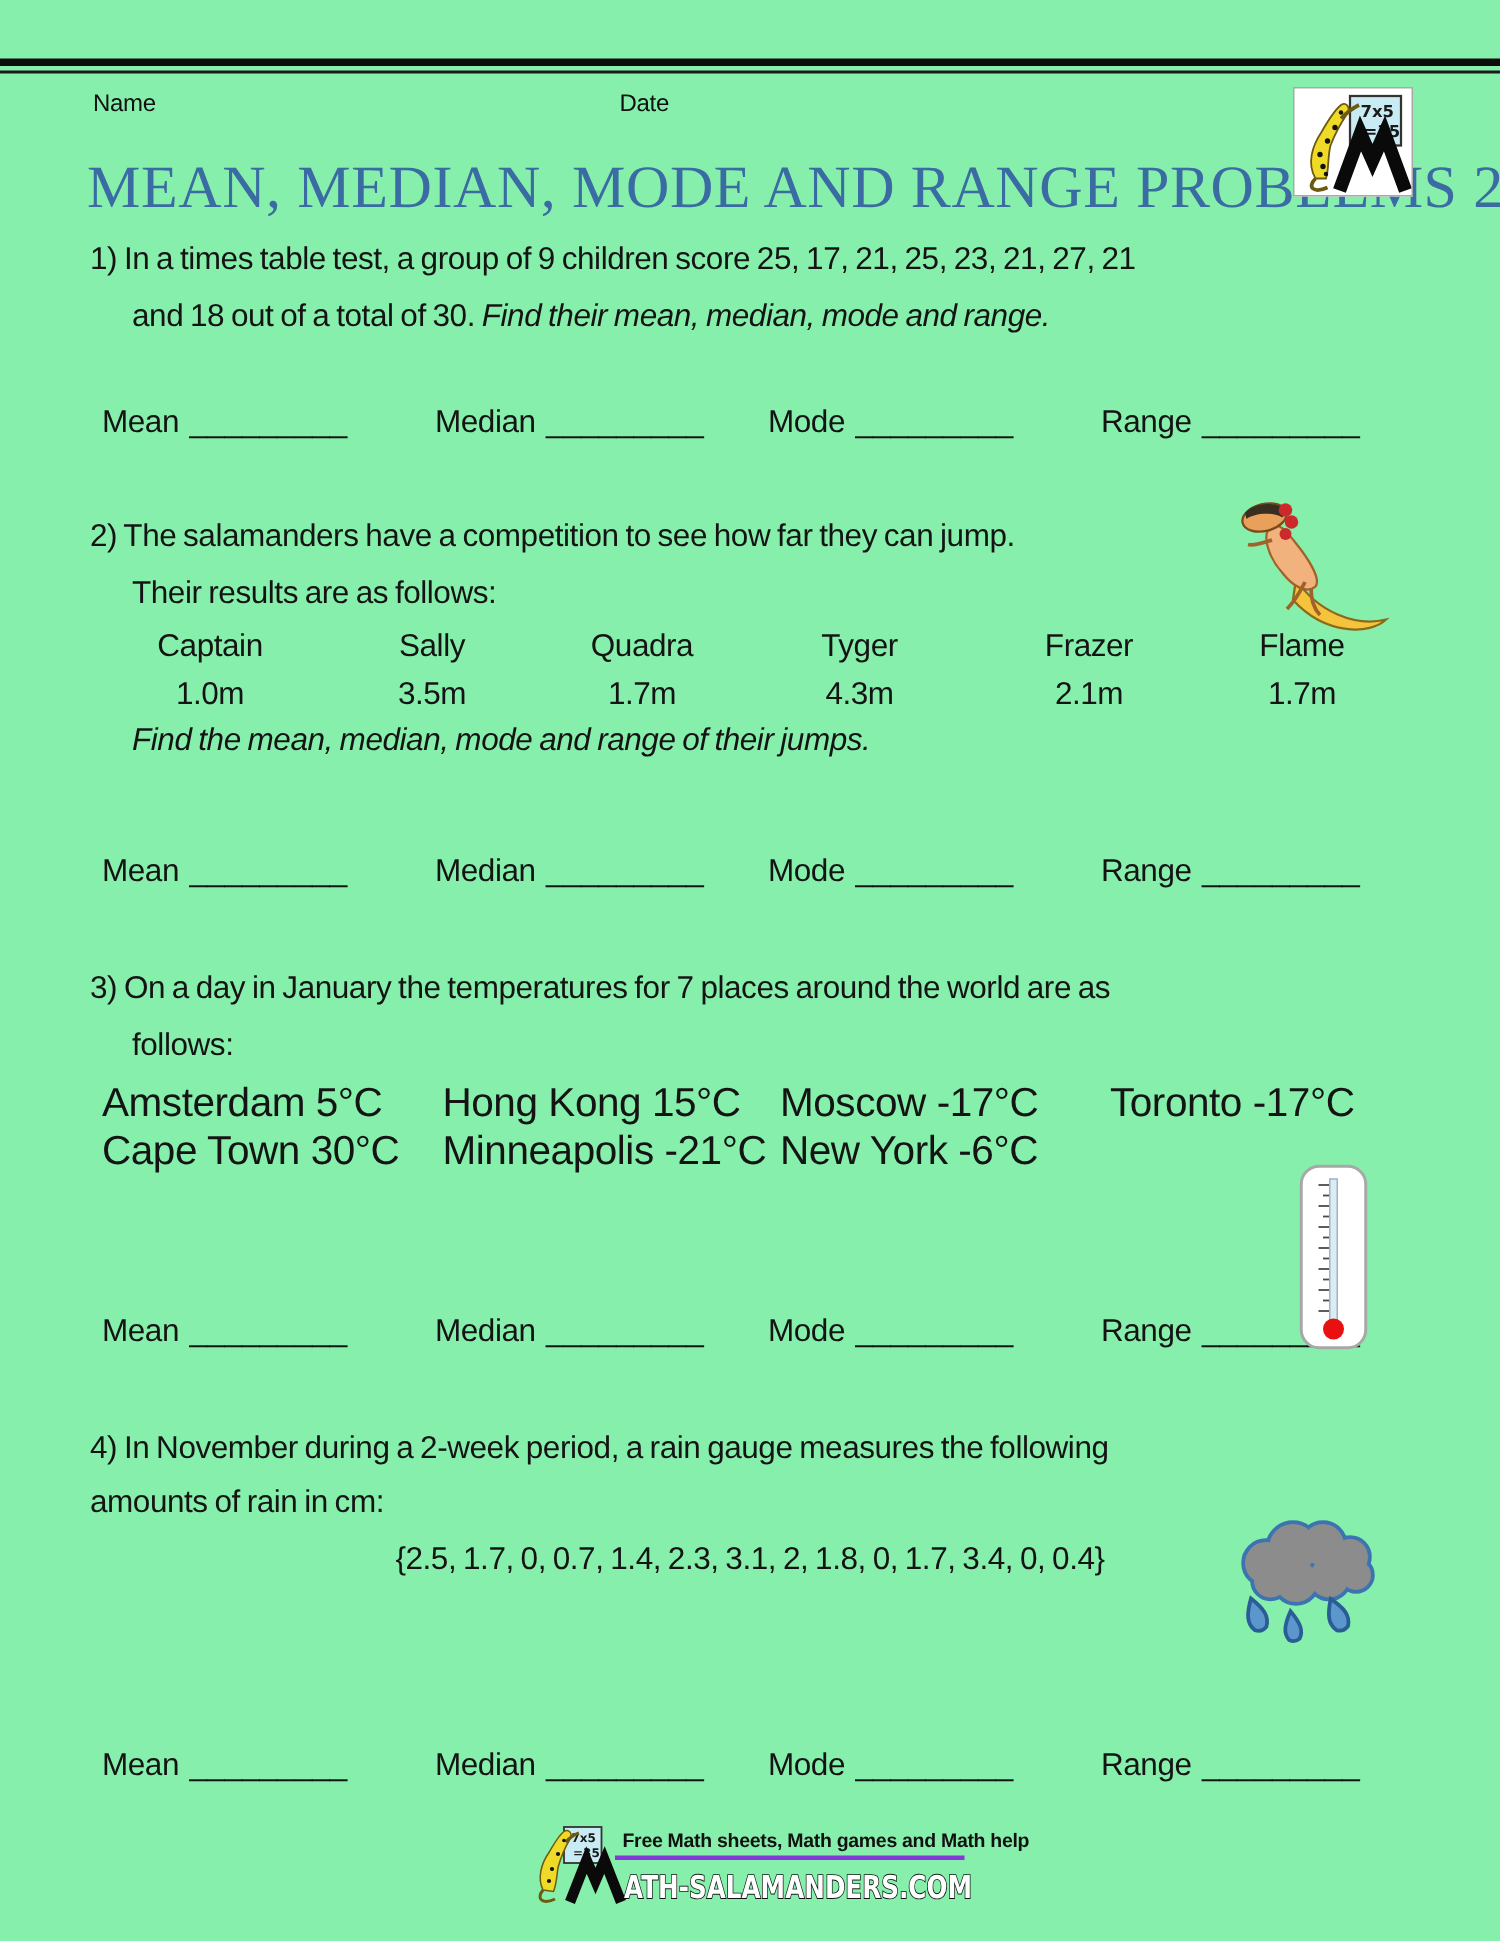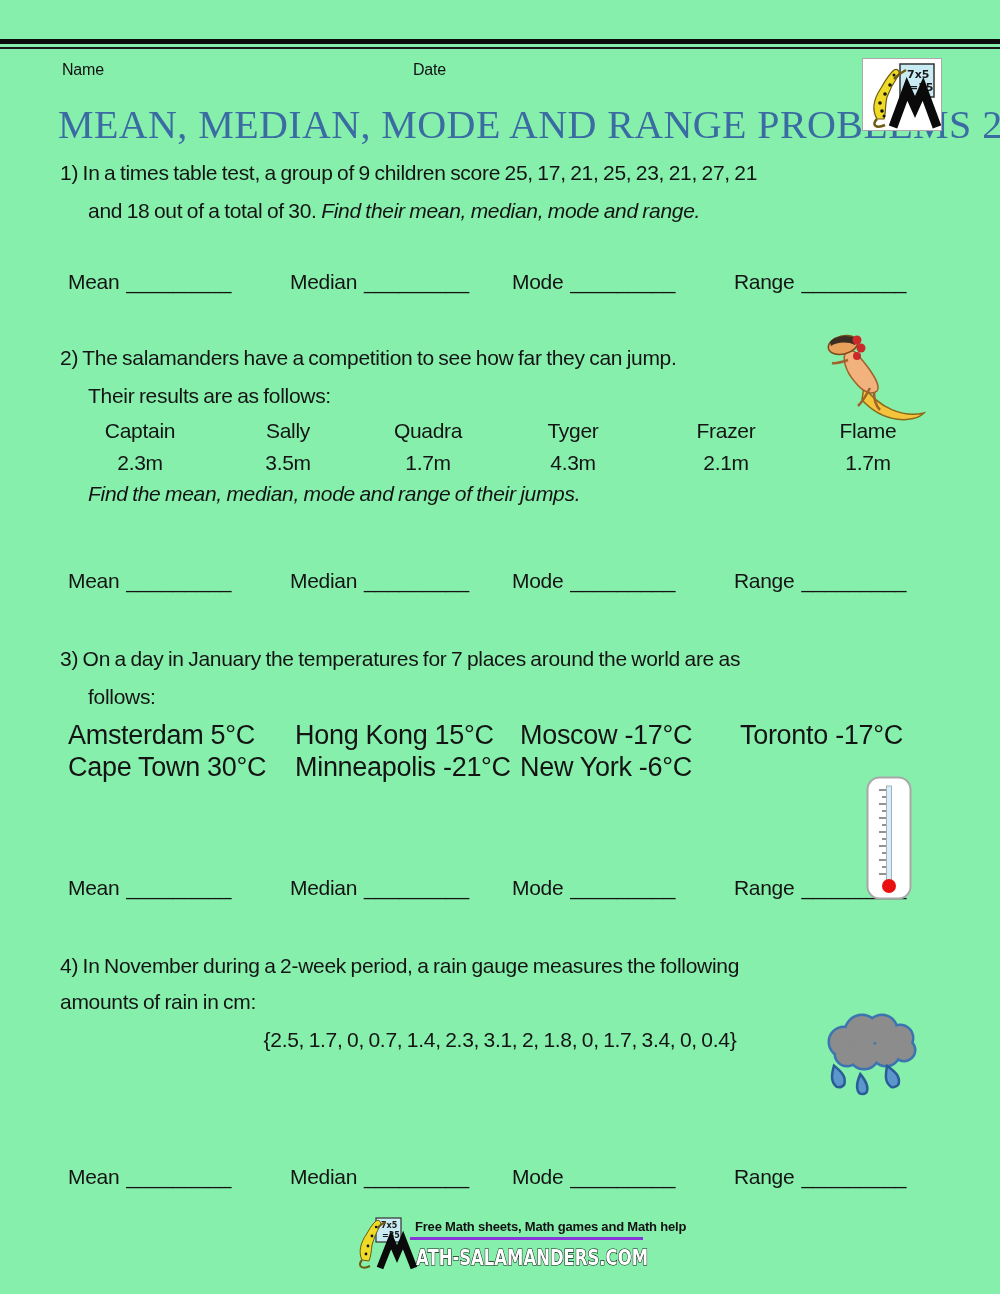--- a/index.html
+++ b/index.html
@@ -93,21 +93,21 @@
 
   <div class="abs stat-row" style="top:419px">
     <span class="cellc" style="left:140px">Captain</span>
     <span class="cellc" style="left:288px">Sally</span>
     <span class="cellc" style="left:428px">Quadra</span>
     <span class="cellc" style="left:573px">Tyger</span>
     <span class="cellc" style="left:726px">Frazer</span>
     <span class="cellc" style="left:868px">Flame</span>
   </div>
   <div class="abs stat-row" style="top:451px">
-    <span class="cellc" style="left:140px">2.3m</span>
+    <span class="cellc" style="left:140px">1.0m</span>
     <span class="cellc" style="left:288px">3.5m</span>
     <span class="cellc" style="left:428px">1.7m</span>
     <span class="cellc" style="left:573px">4.3m</span>
     <span class="cellc" style="left:726px">2.1m</span>
     <span class="cellc" style="left:868px">1.7m</span>
   </div>
   <div class="abs bt it" style="left:88px; top:482px">Find the mean, median, mode and range of their jumps.</div>
 
   <div class="abs stat-row" style="top:569px">
     <span class="stat-col" style="left:68px"><span>Mean</span><span class="blank">_________</span></span>

